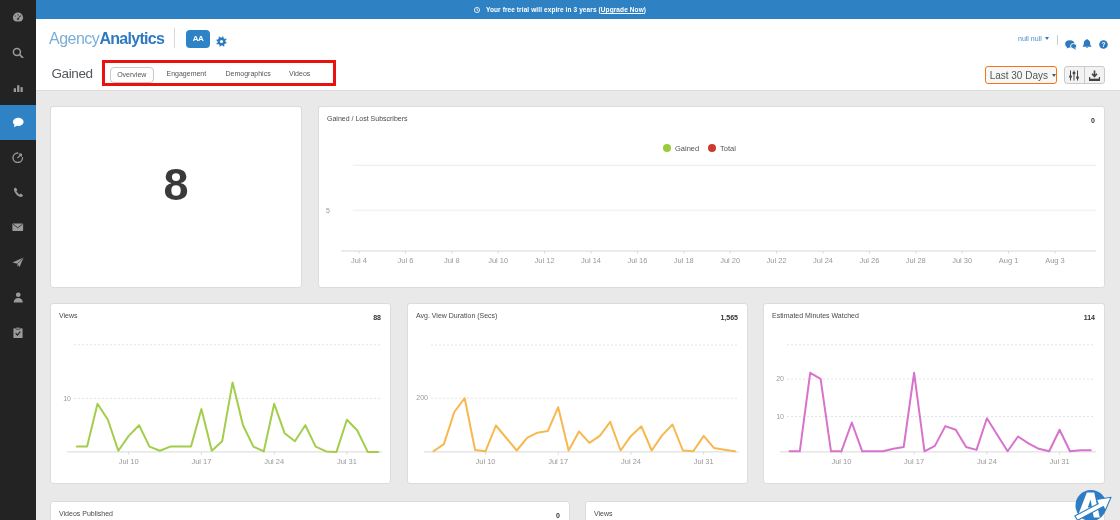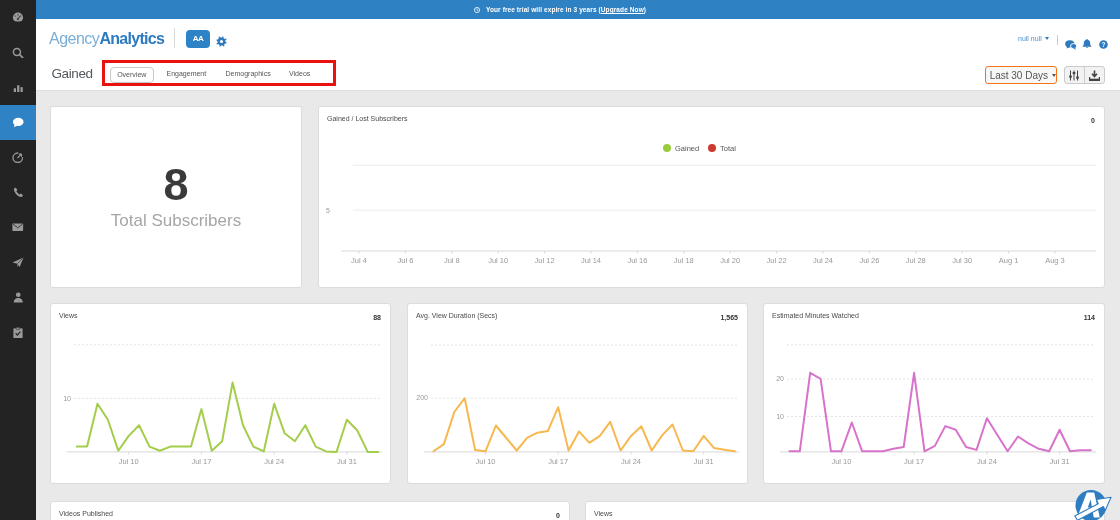--- a/index.html
+++ b/index.html
@@ -153,21 +153,20 @@
 <rect x="0.5" y="8.7" width="10" height="1.8" fill="#444"></rect>
 </svg>
       </div>
   </div>
 </div>
 
 <div class="abs" style="left:102px;top:60px;width:234px;height:26px;border:3px solid #e8120e;z-index:60"></div>
 
 <div class="card" style="left:50px;top:106px;width:252px;height:182px">
   <div style="position:absolute;left:0;top:55px;width:100%;text-align:center;font-size:45px;font-weight:bold;color:#3a3a3a;line-height:1">8</div>
-  <div style="position:absolute;left:0;top:104px;width:100%;text-align:center;font-size:17px;color:#a6a6a6">Total Subscribers</div>
 </div>
 
 <div class="card" style="left:318px;top:106px;width:787px;height:182px">
   <div class="ctitle">Gained / Lost Subscribers</div>
   <div class="cval">0</div>
   <svg width="787" height="182" viewBox="0 0 787 182" style="position:absolute;left:0;top:0">
 <line x1="34" y1="58.3" x2="777" y2="58.3" stroke="#ececec" stroke-width="1"></line>
 <line x1="34" y1="103.2" x2="777" y2="103.2" stroke="#ececec" stroke-width="1"></line>
 <text x="9" y="105.7" text-anchor="middle" font-size="7" fill="#999" font-family="Liberation Sans, sans-serif">5</text>
 <line x1="22" y1="144" x2="777" y2="144" stroke="#d8d8d8" stroke-width="1"></line>

